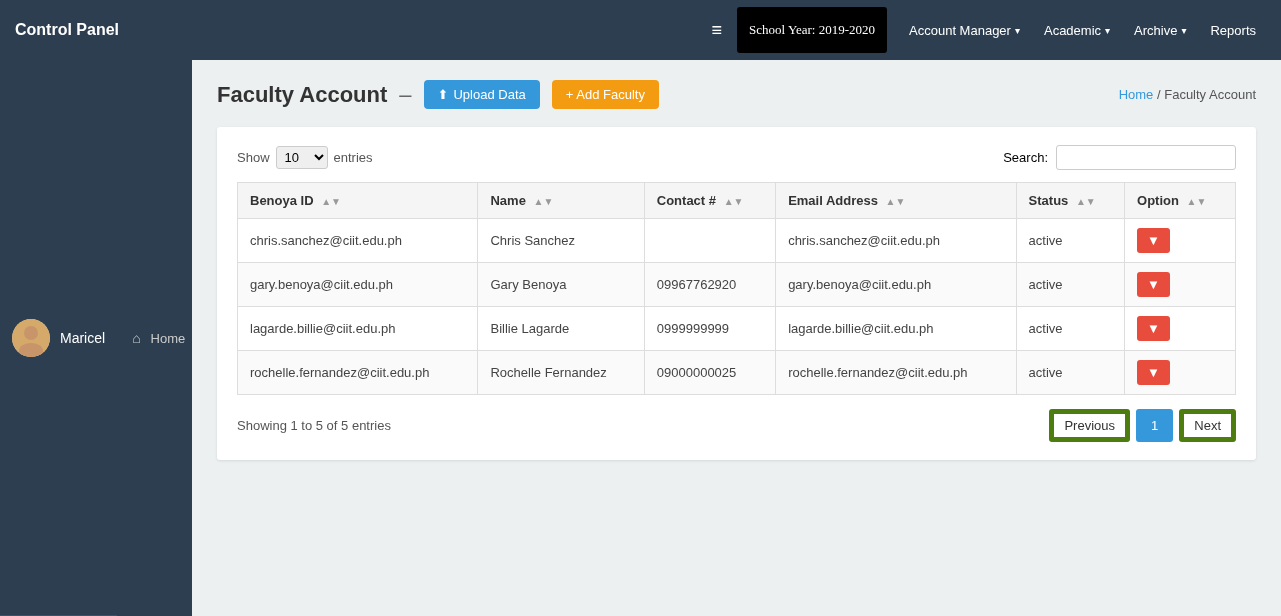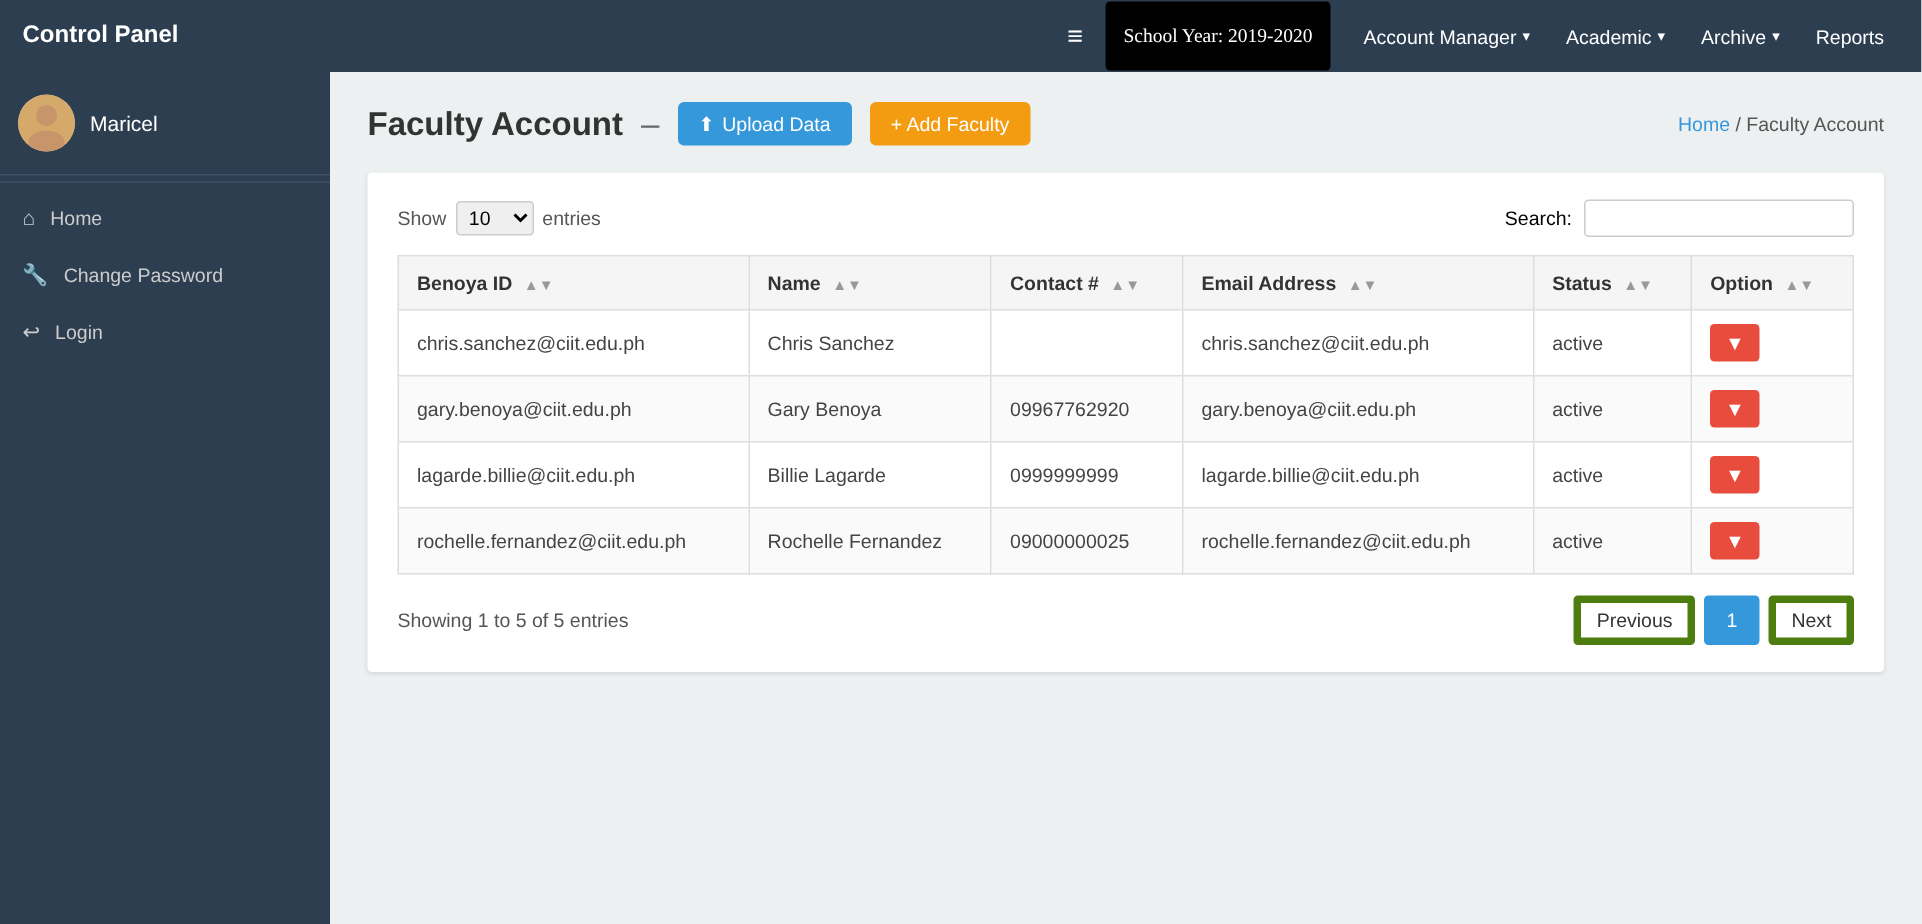--- a/index.html
+++ b/index.html
@@ -4,21 +4,21 @@
   <style>
     * { box-sizing: border-box; margin: 0; padding: 0; }
     body { font-family: Arial, sans-serif; font-size: 13px; background: #ecf0f1; display: flex; flex-direction: column; height: 616px; overflow: hidden; }
 
     
     .navbar {
       background: #2c3e50;
       color: white;
       display: flex;
       align-items: center;
-      height: 48px;
+      height: 60px;
       padding: 0 15px;
       flex-shrink: 0;
     }
     .navbar-brand {
       font-size: 16px;
       font-weight: bold;
       margin-right: auto;
     }
     .navbar-toggle {
       color: white;
@@ -60,25 +60,24 @@
 
     
     .main-layout {
       display: flex;
       flex: 1;
       overflow: hidden;
     }
 
     
     .sidebar {
-      width: 220px;
+      width: 192px;
       background: #2c3e50;
       color: white;
       display: flex;
-      flex-direction: column;
       flex-shrink: 0;
     }
     .sidebar-user {
       display: flex;
       align-items: center;
       padding: 15px 12px;
       border-bottom: 1px solid #3d5166;
     }
     .avatar {
       width: 38px;

